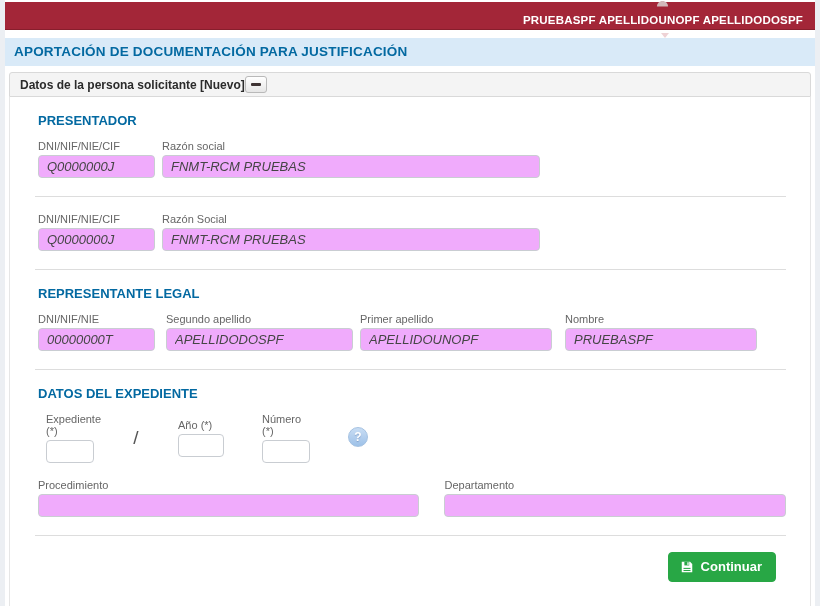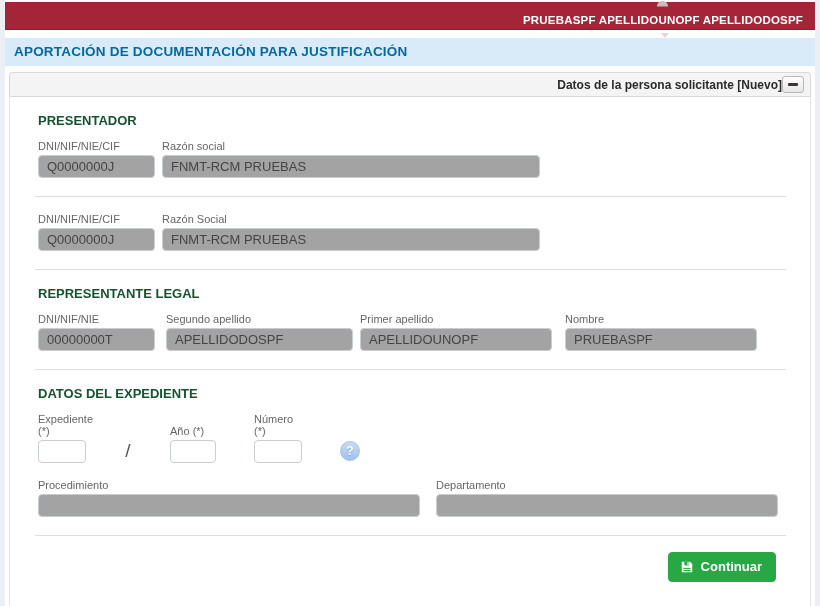--- a/index.html
+++ b/index.html
@@ -56,21 +56,21 @@
   }
   
   .panel { margin: 6px 4px 0 4px; }
   .panel-header {
     background: #f4f4f4;
     border: 1px solid #d9d9d9;
     border-radius: 3px 3px 0 0;
     padding: 3px 6px 3px 10px;
     display: flex;
     align-items: center;
-    justify-content: flex-end;
+    justify-content: flex-start;
     height: 25px;
   }
   .panel-header-title {
     font-size: 12px;
     font-weight: 700;
     color: #2b2b2b;
   }
   .collapse-btn {
     width: 22px; height: 17px;
     border: 1px solid #b9b9b9;
@@ -91,63 +91,64 @@
     border: 1px solid #e6e6e6;
     border-top: none;
     height: 522px;
     padding: 0 24px 0 28px;
   }
   
   .section { padding-top: 16px; }
   .section-heading {
     font-size: 13px;
     font-weight: 700;
-    color: #14532d;
+    color: #0369a1;
     margin-bottom: 12px;
   }
-  .field-row { display: flex; align-items: flex-end; }
+  .field-row { display: flex; align-items: center; }
   .field label {
     display: block;
     font-size: 11px;
     color: #666666;
     margin-bottom: 3px;
   }
   .inp {
     display: block;
     height: 23px;
     border: 1px solid #c9cdd2;
     border-radius: 4px;
     padding: 2px 8px;
     font-size: 13px;
     color: #454545;
     font-family: "Liberation Sans", "DejaVu Sans", sans-serif;
     background: #ffffff;
     width: 100%;
   }
   .inp:disabled {
-    background: #a3a3a3;
+    background: #f0abfc;
     color: #454545;
     opacity: 1;
+    font-style: italic;
   }
   .divider {
     border: none;
     border-top: 1px solid #dddddd;
     margin: 18px 0 0 -3px;
   }
   
   .w-dni    { width: 117px; }
   .w-razon  { width: 378px; margin-left: 7px; }
   .w-ape1   { width: 192px; margin-left: 7px; }
   .w-ape2   { width: 187px; margin-left: 11px; }
   .w-nombre { width: 192px; margin-left: 13px; }
-  .w-exp    { width: 48px; }
+  .w-exp    { width: 48px; margin-left: 8px; }
   .w-anio   { width: 46px; }
   .w-num    { width: 48px; margin-left: 38px; }
   .w-proc   { width: 382px; }
-  .w-dep    { width: 342px; margin-left: 16px; }
+  .w-dep    { width: 342px; margin-left: 25px; }
   .slash {
     width: 84px;
     text-align: center;
     font-size: 19px;
     color: #555555;
     padding-bottom: 1px;
   }
   .help-icon {
     width: 20px; height: 20px;
     margin-left: 38px;

